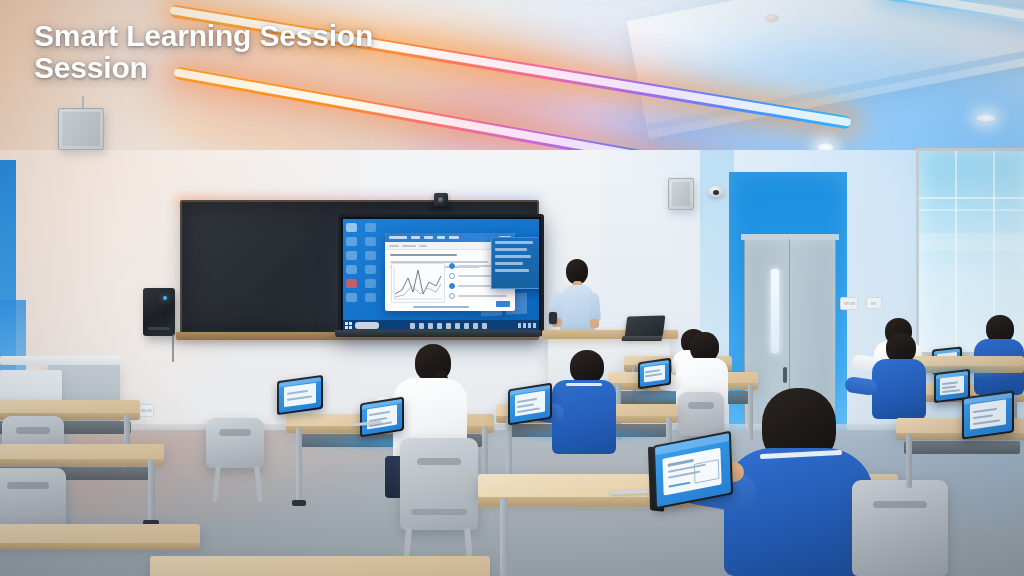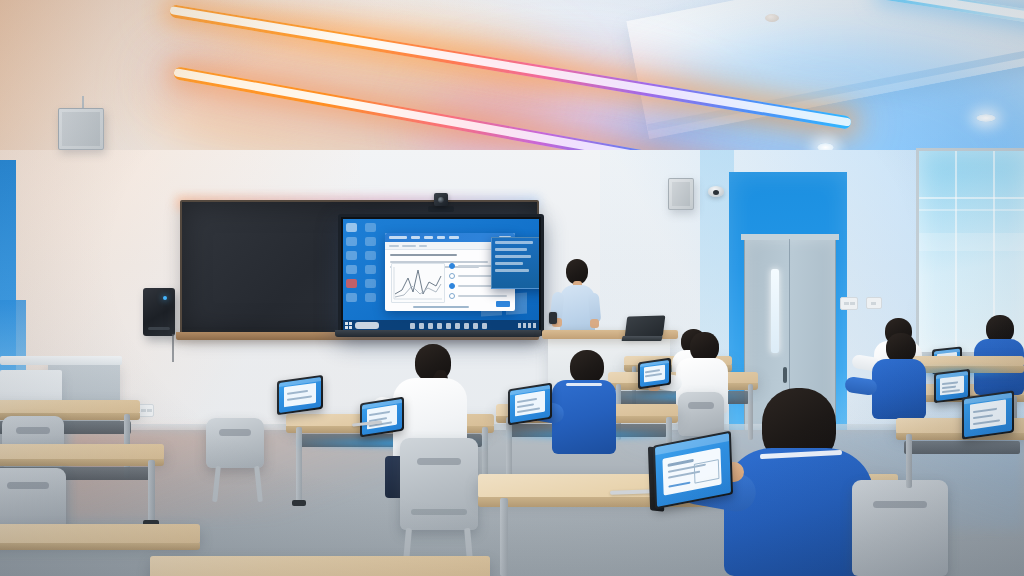--- a/index.html
+++ b/index.html
@@ -855,14 +855,18 @@
       <div class="l" style="top:66%;width:56%;"></div>
     </div>
   </div>
 
   <div class="desk" style="left:150px;top:556px;width:340px;height:24px;">
     <div class="top"></div>
   </div>
 
   <div class="vignette"></div>
 
+  <div class="title-overlay">
+    <span>Smart Learning Session</span>
+    <span class="l2">Session</span>
+  </div>
 
 </div>
 
 </body></html>

